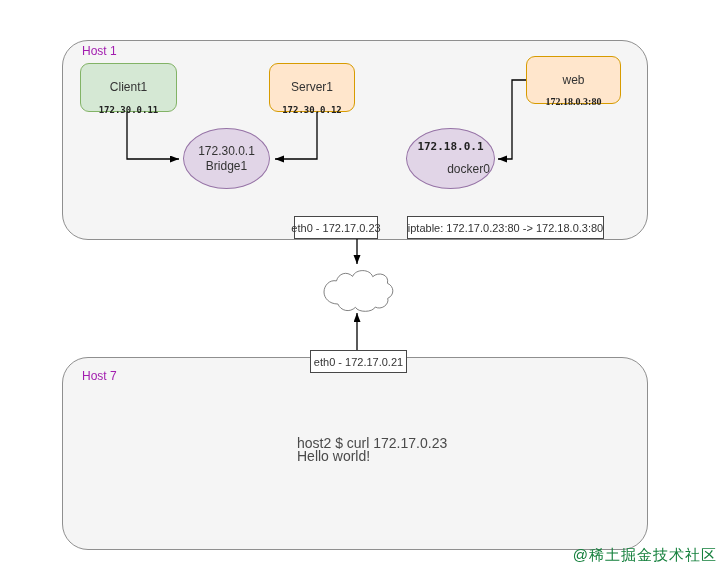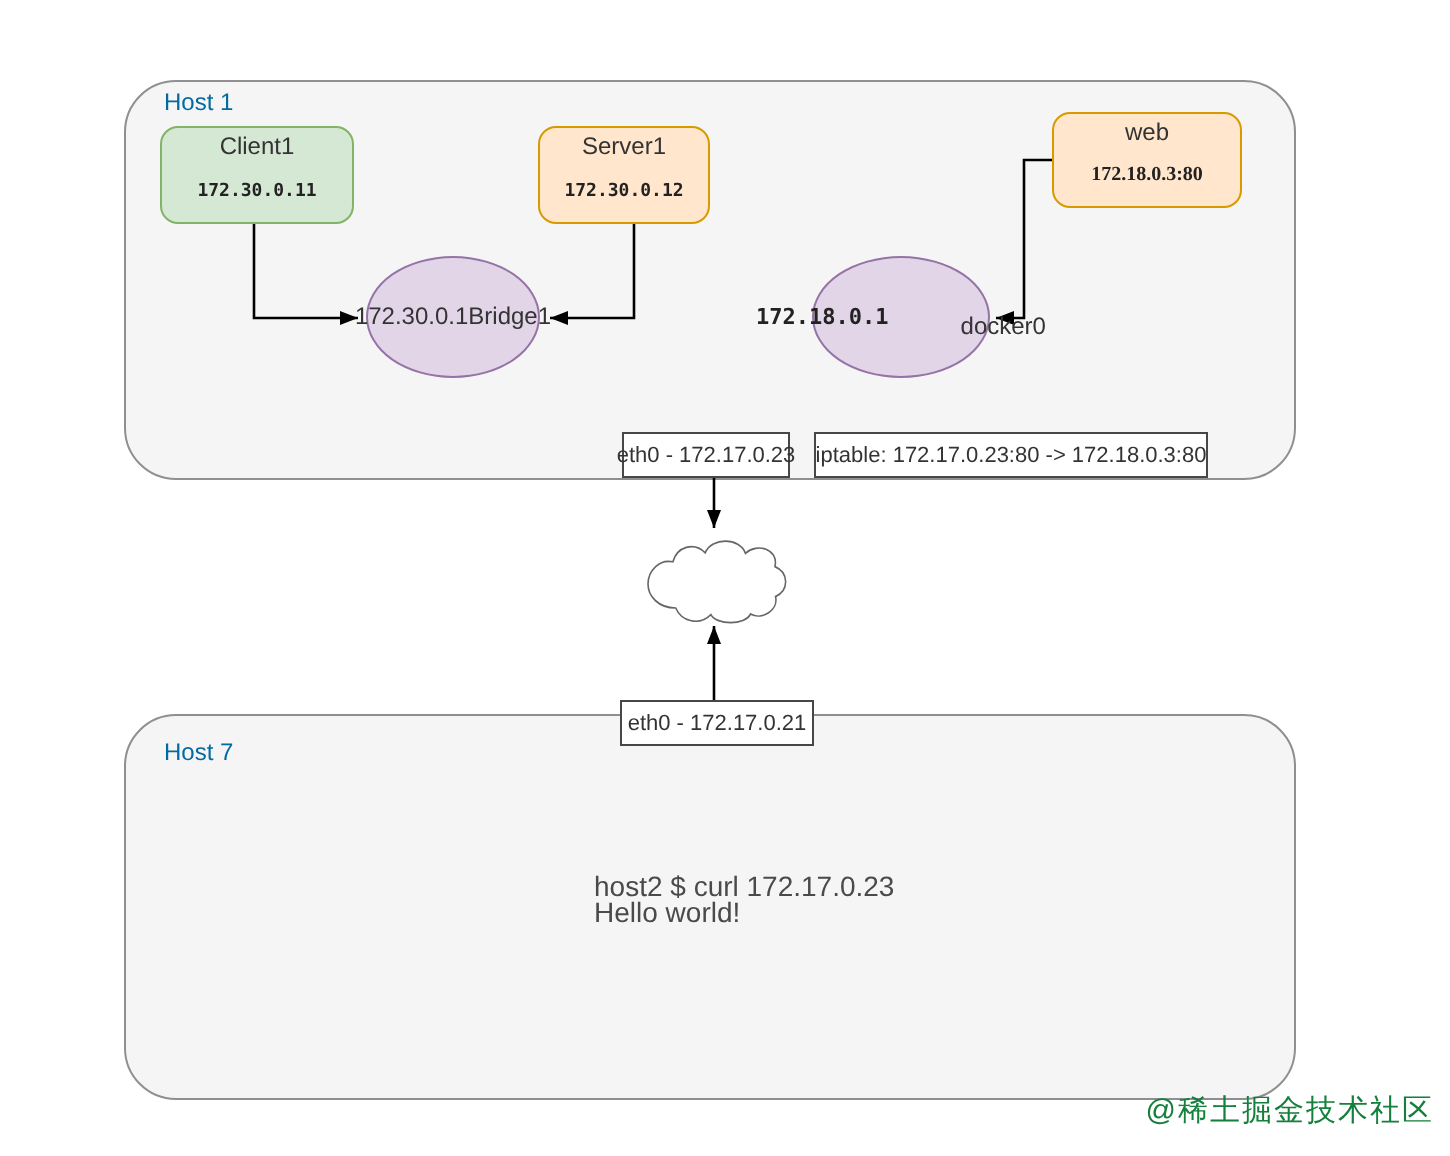--- a/index.html
+++ b/index.html
@@ -15,21 +15,21 @@
   .host {
     position: absolute;
     background: #f5f5f5;
     border: 1px solid #8f8f8f;
     border-radius: 26px;
     z-index: 0;
   }
   .host-label {
     position: absolute;
     font-size: 12px;
-    color: #0369a1;
+    color: #a21caf;
     z-index: 3;
     white-space: nowrap;
   }
   .overlay {
     position: absolute;
     left: 0; top: 0;
     z-index: 1;
     pointer-events: none;
   }
   .conn { fill: none; stroke: #000000; stroke-width: 1.3; }
@@ -38,41 +38,41 @@
     position: absolute;
     z-index: 2;
     display: flex;
     flex-direction: column;
     align-items: center;
     box-sizing: border-box;
   }
   .box {
     border-radius: 9px;
     border: 1px solid;
-    padding-top: 2px;
+    padding-top: 16px;
   }
   .box.green  { background: #d5e8d4; border-color: #82b366; }
   .box.orange { background: #ffe6cc; border-color: #d79b00; }
   .node-title { font-size: 12px; color: #333; }
   .node-ip {
     font-family: "DejaVu Sans Mono", monospace;
     font-weight: bold;
     font-size: 9px;
     margin-top: 11px;
     color: #222;
   }
   .node-ip.big { font-size: 10px; margin-top: 9px; font-family: Liberation Serif, serif; }
   .ellipse {
     position: absolute;
     z-index: 2;
     background: #e1d5e7;
     border: 1px solid #9673a6;
     border-radius: 50%;
     display: flex;
-    flex-direction: row;
+    flex-direction: column;
     align-items: center;
     justify-content: center;
     box-sizing: border-box;
     text-align: center;
   }
   .ellipse .line { font-size: 12px; line-height: 15px; color: #333; }
   .ellipse .mono {
     font-family: "DejaVu Sans Mono", monospace;
     font-weight: bold;
     font-size: 11px;
@@ -160,21 +160,21 @@
   <div class="ellipse" style="left:183px; top:128px; width:87px; height:61px;">
     <div class="line">172.30.0.1</div>
     <div class="line">Bridge1</div>
   </div>
 
   <div class="ellipse" style="left:406px; top:128px; width:89px; height:61px;">
     <div class="mono">172.18.0.1</div>
     <div class="line gap">docker0</div>
   </div>
 
-  <div class="label-box" style="left:311px; top:216px; width:84px; height:23px;">eth0 - 172.17.0.23</div>
+  <div class="label-box" style="left:294px; top:216px; width:84px; height:23px;">eth0 - 172.17.0.23</div>
   <div class="label-box" style="left:407px; top:216px; width:197px; height:23px;">iptable: 172.17.0.23:80 -&gt; 172.18.0.3:80</div>
 
   <div class="label-box" style="left:310px; top:350px; width:97px; height:23px;">eth0 - 172.17.0.21</div>
 
   <div class="terminal" style="left:297px; top:437px;">
     <div>host2 $ curl 172.17.0.23</div>
     <div>Hello world!</div>
   </div>
 
   <div class="watermark">@稀土掘金技术社区</div>

